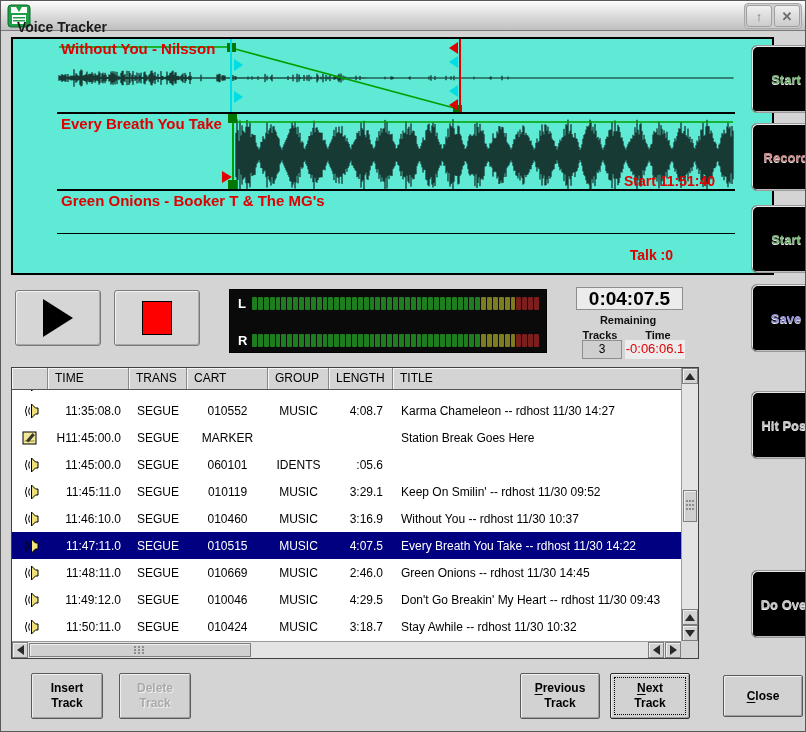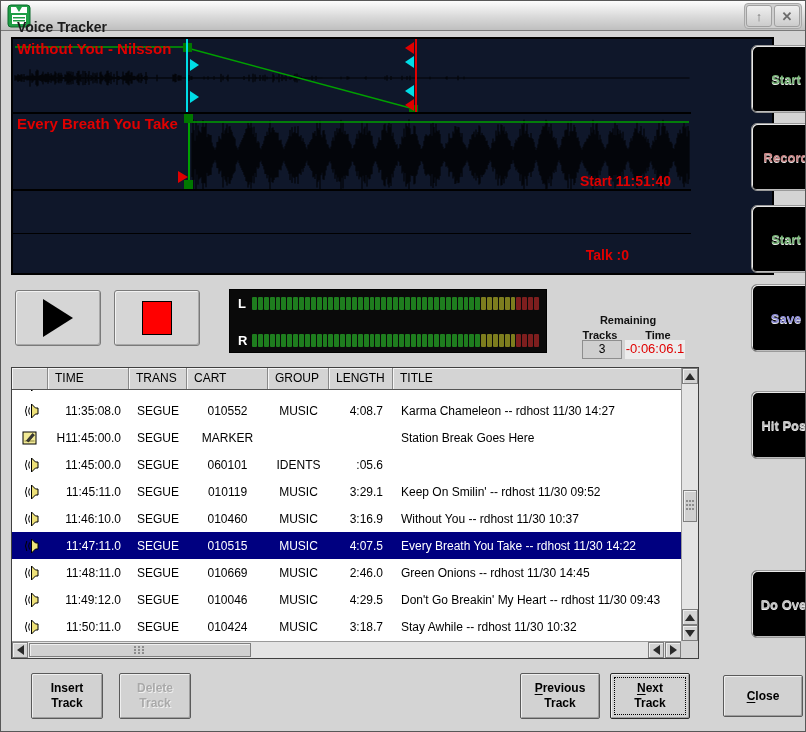--- a/index.html
+++ b/index.html
@@ -10,21 +10,21 @@
   .titlebar{position:absolute;left:0;top:0;width:100%;height:30px;
     background:linear-gradient(#fdfdfd,#d9d9d9 55%,#bfbfbf);border-bottom:1px solid #7a7a7a;}
   .app-icon{position:absolute;left:6px;top:3px;width:24px;height:24px;}
   .tb-title{position:absolute;left:16px;right:0;top:6px;font-weight:bold;font-size:14px;color:#1c1c1c;margin-top:12px;}
   .tb-btns{position:absolute;right:3px;top:2px;display:flex;gap:2px;background:#cfcfcf;border:1px solid #a7a7a7;border-radius:4px;padding:1px;}
   .tb-btn{width:26px;height:22px;display:flex;align-items:center;justify-content:center;
     background:linear-gradient(#efefef,#cccccc);border:1px solid #a0a0a0;border-radius:3px;
     color:#6b6b6b;font-size:13px;font-weight:bold;cursor:default;}
 
   
-  .wave-stack{position:absolute;left:10px;top:36px;width:763px;height:238px;border:2px solid #000;background:#0f172a;}
+  .wave-stack{position:absolute;left:10px;top:36px;width:763px;height:238px;border:2px solid #000;background:#5eead4;padding-left:44px;}
   .pane{position:relative;width:678px;overflow:hidden;}
   .pane-1{height:75px;border-bottom:2px solid #000;}
   .pane-2{height:77px;border-bottom:2px solid #000;}
   .pane-3{height:78px;}
   .pane svg{position:absolute;left:0;top:0;}
   .track-title{position:absolute;left:4px;top:1px;color:#e00000;font-weight:bold;font-size:15px;letter-spacing:0;z-index:3;}
   .start-label{position:absolute;right:20px;bottom:0px;color:#e00000;font-weight:bold;font-size:14px;z-index:3;margin-top:44px;}
   .talk-label{position:absolute;right:62px;bottom:6px;color:#e00000;font-weight:bold;font-size:14px;z-index:3;}
 
   
@@ -155,20 +155,21 @@
         <rect x="171" y="66" width="9" height="9" fill="#007700"></rect>
         <polygon points="165,57 165,69 175,63" fill="#e00000"></polygon>
       </svg>
       <div class="track-title">Every Breath You Take</div>
       <div class="start-label">Start 11:51:40</div>
     </div>
     <div class="pane pane-3">
       <svg width="678" height="78">
         <rect x="0" y="42" width="678" height="1" fill="#000"></rect>
       </svg>
+      <div class="track-title">Green Onions - Booker T &amp; The MG's</div>
       <div class="talk-label">Talk :0</div>
     </div>
   </div>
 
   <div class="big-btn" style="left:14px;top:289px;">
     <div class="play-glyph"></div>
   </div>
   <div class="big-btn" style="left:113px;top:289px;">
     <div class="stop-glyph"></div>
   </div>
@@ -277,20 +278,21 @@
           <span class="seg" style="background: rgb(125, 125, 30);"></span>
           <span class="seg" style="background: rgb(125, 125, 30);"></span>
           <span class="seg" style="background: rgb(125, 30, 30);"></span>
           <span class="seg" style="background: rgb(125, 30, 30);"></span>
           <span class="seg" style="background: rgb(125, 30, 30);"></span>
           <span class="seg" style="background: rgb(125, 30, 30);"></span>
         </div>
     </div>
   </div>
 
+  <div class="time-display">0:04:07.5</div>
   <div class="remaining-label">Remaining</div>
   <div class="tracks-label">Tracks</div>
   <div class="timehdr-label">Time</div>
   <div class="tracks-value">3</div>
   <div class="time-value">-0:06:06.1</div>
 
   <div class="table">
     <div class="thead">
       <div class="th"></div>
       <div class="th">TIME</div>

